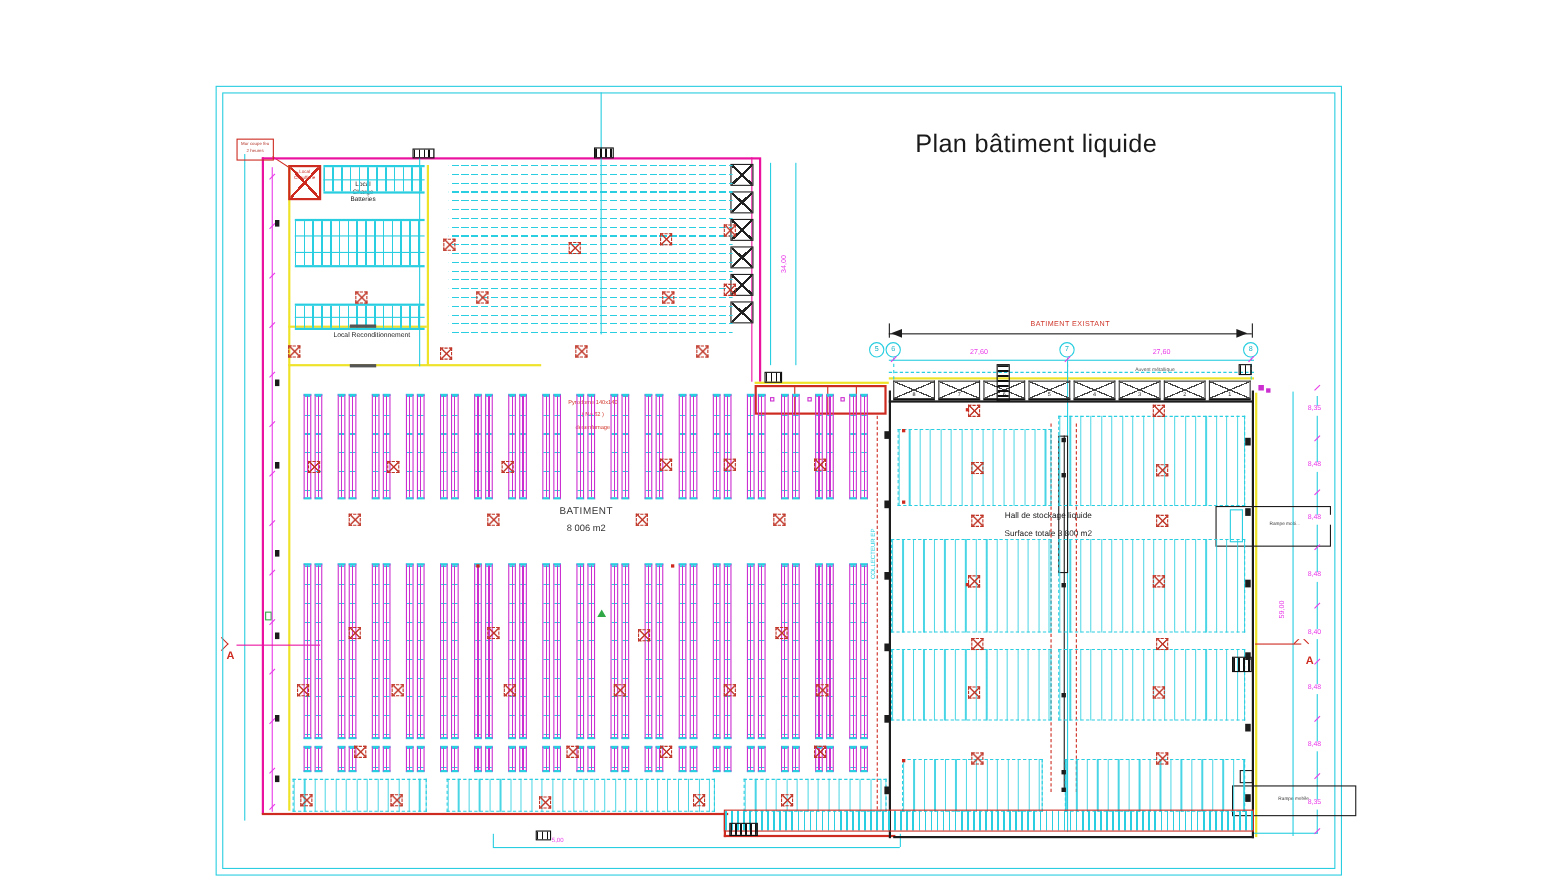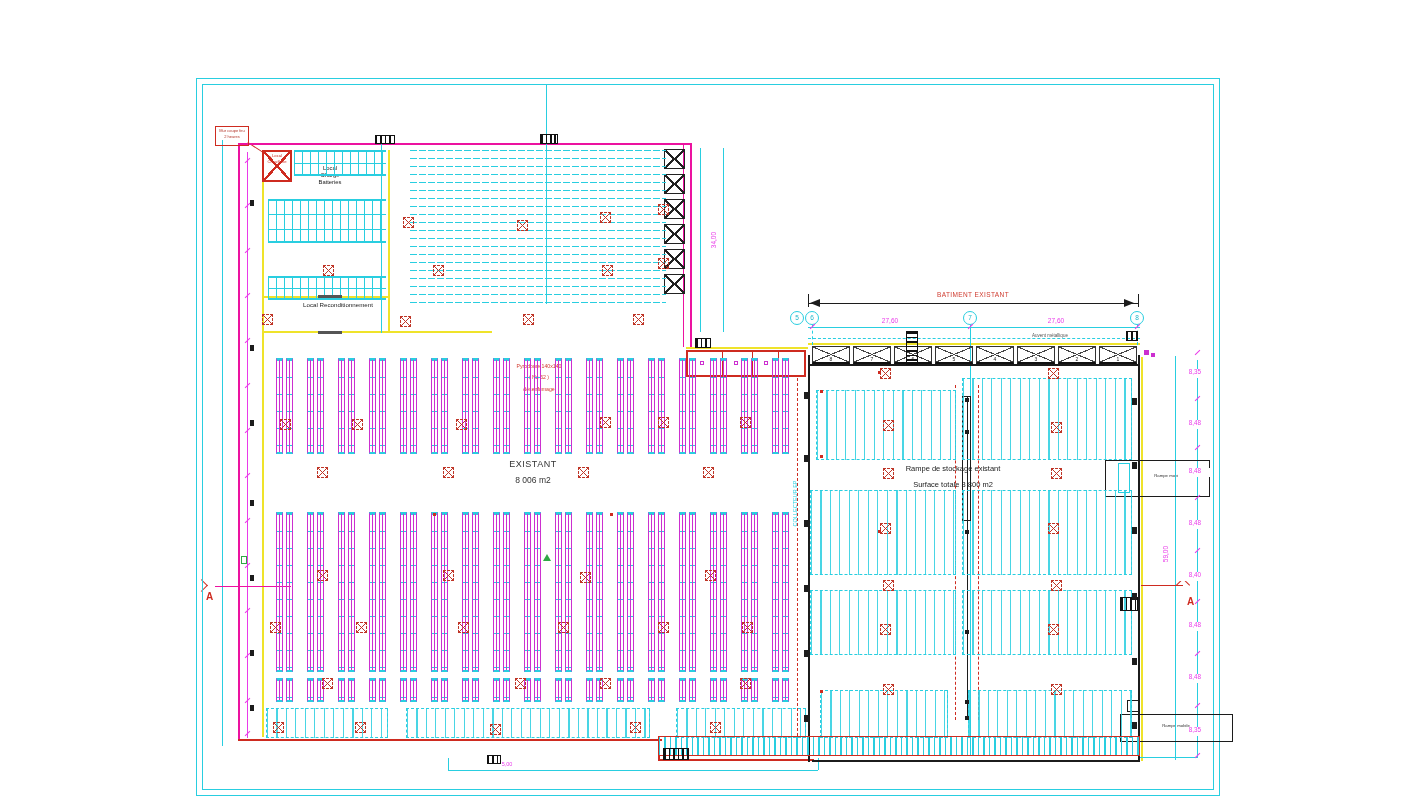--- a/index.html
+++ b/index.html
@@ -41,25 +41,26 @@
     background:repeating-linear-gradient(180deg,#111 0 1.5px,transparent 1.5px 4.5px);}
   .bubble{border:1px solid #29cee0;border-radius:50%;color:#1db6c9;font-size:6.5px;
     text-align:center;line-height:12px;background:#fff;}
   .dimtxt{color:#e93be9;font-size:6.3px;text-align:center;background:#fff;line-height:1;}
 </style>
 </head>
 <body>
 
 <div id="plan">
 
-
-  <div class="lbl" style="left:473px;top:459px;width:120px;text-align:center;font-size:9px;color:#333;letter-spacing:.5px;">EXISTANT</div>
+  <div class="lbl title" style="left:822px;top:116px;width:240px;text-align:center;">Plan bâtiment liquide</div>
+
+  <div class="lbl" style="left:473px;top:459px;width:120px;text-align:center;font-size:9px;color:#333;letter-spacing:.5px;">BATIMENT</div>
   <div class="lbl" style="left:473px;top:475px;width:120px;text-align:center;font-size:8.5px;color:#333;">8 006 m2</div>
 
-  <div class="lbl" style="left:873px;top:464px;width:160px;text-align:center;font-size:7.5px;color:#222;">Rampe de stockage existant</div>
+  <div class="lbl" style="left:873px;top:464px;width:160px;text-align:center;font-size:7.5px;color:#222;">Hall de stockage liquide</div>
   <div class="lbl" style="left:873px;top:480px;width:160px;text-align:center;font-size:7.5px;color:#222;">Surface totale 3 800 m2</div>
 
   <div class="lbl" style="left:903px;top:291px;width:140px;text-align:center;font-size:6.5px;color:#cf3a2e;letter-spacing:.4px;">BATIMENT EXISTANT</div>
 
   <div class="lbl" style="left:298px;top:165px;width:64px;text-align:center;font-size:5.8px;color:#222;">Local
 Charge
 Batteries</div>
   <div class="lbl" style="left:282px;top:301px;width:112px;text-align:center;font-size:6.2px;color:#222;">Local Reconditionnement</div>
   <div class="lbl" style="left:262px;top:153px;width:30px;text-align:center;font-size:4.2px;color:#ce2b20;line-height:1.4;">Local
 Chaufferie</div>

